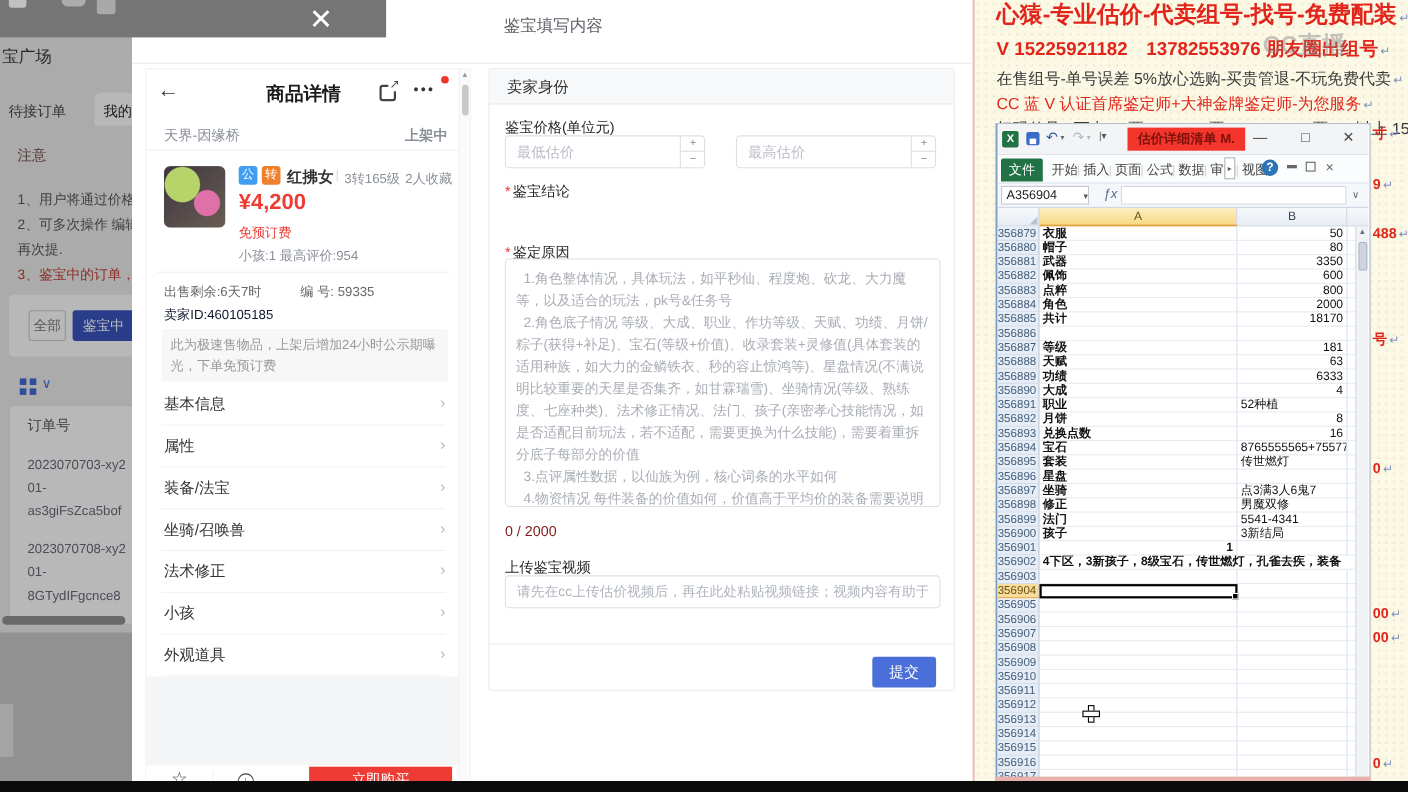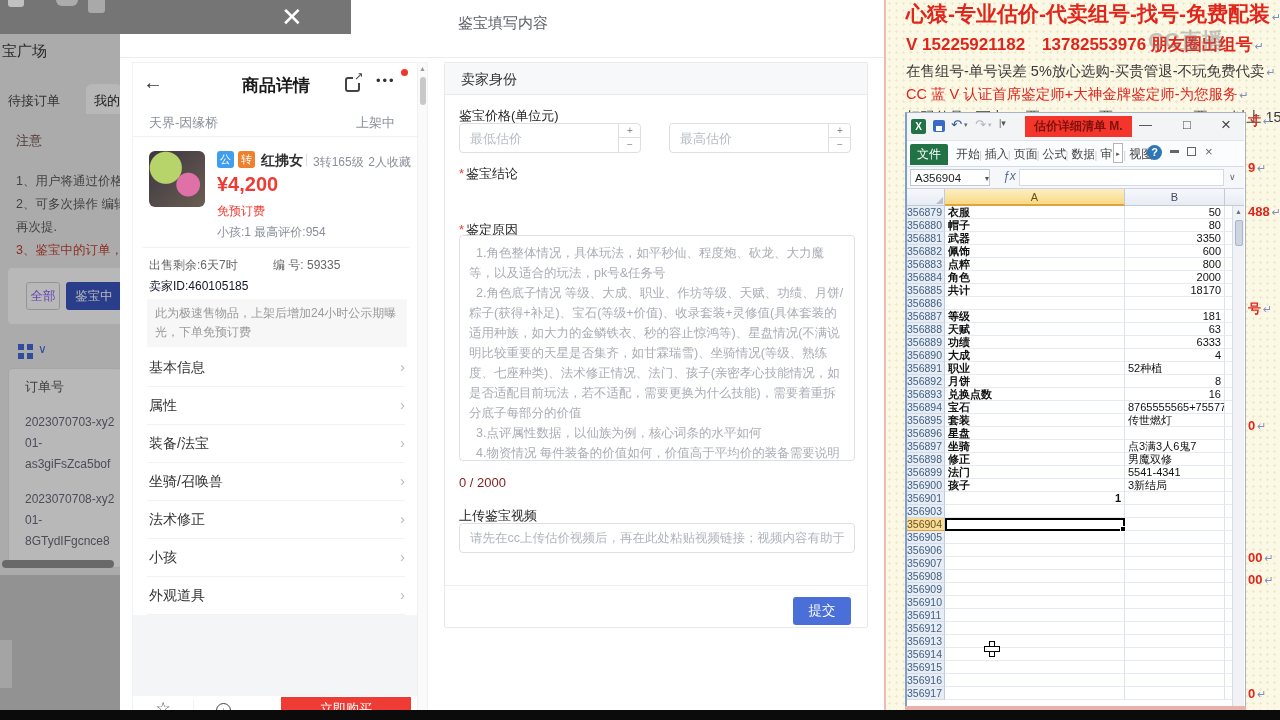--- a/index.html
+++ b/index.html
@@ -12,21 +12,21 @@
   .bg-plaza{position:absolute;left:2px;top:42px;font-size:15px;color:#333;white-space:nowrap;}
   .bg-tabcard{position:absolute;left:86px;top:84px;width:36px;height:30px;background:#fff;border-radius:6px 6px 0 0;}
   .bg-tab1{position:absolute;left:8px;top:92px;font-size:13px;color:#444;white-space:nowrap;}
   .bg-tab2{position:absolute;left:94px;top:92px;font-size:13px;color:#222;white-space:nowrap;overflow:hidden;width:28px;}
   .bg-notice-h{position:absolute;left:16px;top:132px;font-size:13px;color:#6b4a43;}
   #bg-notes{position:absolute;left:0;top:170px;width:122px;}
   .bg-note{padding:2px 4px 2px 16px;font-size:12.5px;color:#555;white-space:nowrap;line-height:19px;}
   .bg-note.red{color:#c0392b;}
   .bg-filtercard{position:absolute;left:8px;top:268px;width:114px;height:56px;background:#fff;border-radius:4px;}
   .bg-btn-all{position:absolute;left:26px;top:282px;width:34px;height:28px;background:#fff;border:1px solid #ccc;
-              border-radius:3px;font-size:12.5px;color:#8b5cf6;text-align:center;line-height:26px;}
+              border-radius:3px;font-size:12.5px;color:#737373;text-align:center;line-height:26px;}
   .bg-btn-appraise{position:absolute;left:66px;top:282px;width:56px;height:28px;background:#3350bf;color:#fff;
               border-radius:3px;font-size:12.5px;text-align:center;line-height:28px;}
   .bg-gridicon{position:absolute;left:18px;top:344px;width:15px;height:15px;
      background:
        linear-gradient(#3b66d4,#3b66d4) 0 0/6px 6px no-repeat,
        linear-gradient(#3b66d4,#3b66d4) 9px 0/6px 6px no-repeat,
        linear-gradient(#3b66d4,#3b66d4) 0 9px/6px 6px no-repeat,
        linear-gradient(#3b66d4,#3b66d4) 9px 9px/6px 6px no-repeat;}
   .bg-gridchev{position:absolute;left:38px;top:342px;font-size:12px;color:#3b66d4;}
   .bg-listcard{position:absolute;left:8px;top:368px;width:114px;height:200px;background:#fff;border-radius:4px;border:1px solid #e5e5e5;}
@@ -59,21 +59,21 @@
   .pcard .vscroll .thumb{position:absolute;top:14px;left:2px;width:6px;height:28px;background:#c8c8c8;border-radius:3px;}
   .pc-head{position:absolute;left:0;top:0;width:286px;height:46px;}
   .pc-back{position:absolute;left:10px;top:8px;font-size:20px;color:#333;}
   .pc-title{position:absolute;left:0;top:11px;width:286px;text-align:center;font-size:17px;font-weight:bold;color:#1a1a1a;}
   .pc-share{position:absolute;left:212px;top:14px;width:15px;height:15px;border:2px solid #444;border-radius:3px;}
   .pc-share:after{content:"↗";position:absolute;left:6px;top:-9px;font-size:11px;color:#444;background:#fff;padding-left:1px;}
   .pc-dots{position:absolute;left:243px;top:10px;font-size:13px;letter-spacing:2px;color:#333;}
   .pc-reddot{position:absolute;left:268px;top:6px;width:7px;height:7px;background:#f0352b;border-radius:50%;}
   .pc-row2{position:absolute;left:0;top:46px;width:286px;height:28px;border-bottom:1px solid #f1f1f1;font-size:13px;color:#8a8f99;}
   .pc-server{position:absolute;left:16px;top:5px;}
-  .pc-status{position:absolute;right:24px;top:5px;}
+  .pc-status{position:absolute;right:12px;top:5px;font-weight:bold;}
   .pc-avatar{position:absolute;left:16px;top:88px;width:56px;height:56px;border-radius:6px;
      background:radial-gradient(circle at 30% 30%,#b7d46a 0 28%,transparent 30%),
                 radial-gradient(circle at 70% 60%,#e070a8 0 22%,transparent 24%),
                 linear-gradient(135deg,#3c3640,#6a5d52);}
   .pc-badges{position:absolute;left:84px;top:88px;display:flex;gap:4px;}
   .badge{width:17px;height:17px;border-radius:3px;color:#fff;font-size:11px;text-align:center;line-height:17px;}
   .badge.b1{background:#3f9ef0;} .badge.b2{background:#f0812c;}
   .pc-name{position:absolute;left:128px;top:89px;font-size:14px;font-weight:bold;color:#333;}
   .pc-sep{position:absolute;left:172px;top:89px;color:#ddd;font-size:12px;}
   .pc-level{position:absolute;left:180px;top:91px;font-size:12px;color:#8a8f99;}
@@ -568,20 +568,25 @@
           <div class="xcell xb">3新结局</div>
           <div class="xcell xc"></div>
         </div>
         <div class="xrow">
           <div class="xhdr">356901</div>
           <div class="xcell xa r">1</div>
           <div class="xcell xb"></div>
           <div class="xcell xc"></div>
         </div>
         <div class="xrow">
+          <div class="xhdr">356902</div>
+          <div class="xcell xa ovf">4下区，3新孩子，8级宝石，传世燃灯，孔雀去疾，装备</div>
+          <div class="xcell xc"></div>
+        </div>
+        <div class="xrow">
           <div class="xhdr">356903</div>
           <div class="xcell xa"></div>
           <div class="xcell xb"></div>
           <div class="xcell xc"></div>
         </div>
         <div class="xrow sel">
           <div class="xhdr">356904</div>
           <div class="xcell xa selcell"></div>
           <div class="xcell xb"></div>
           <div class="xcell xc"></div>

